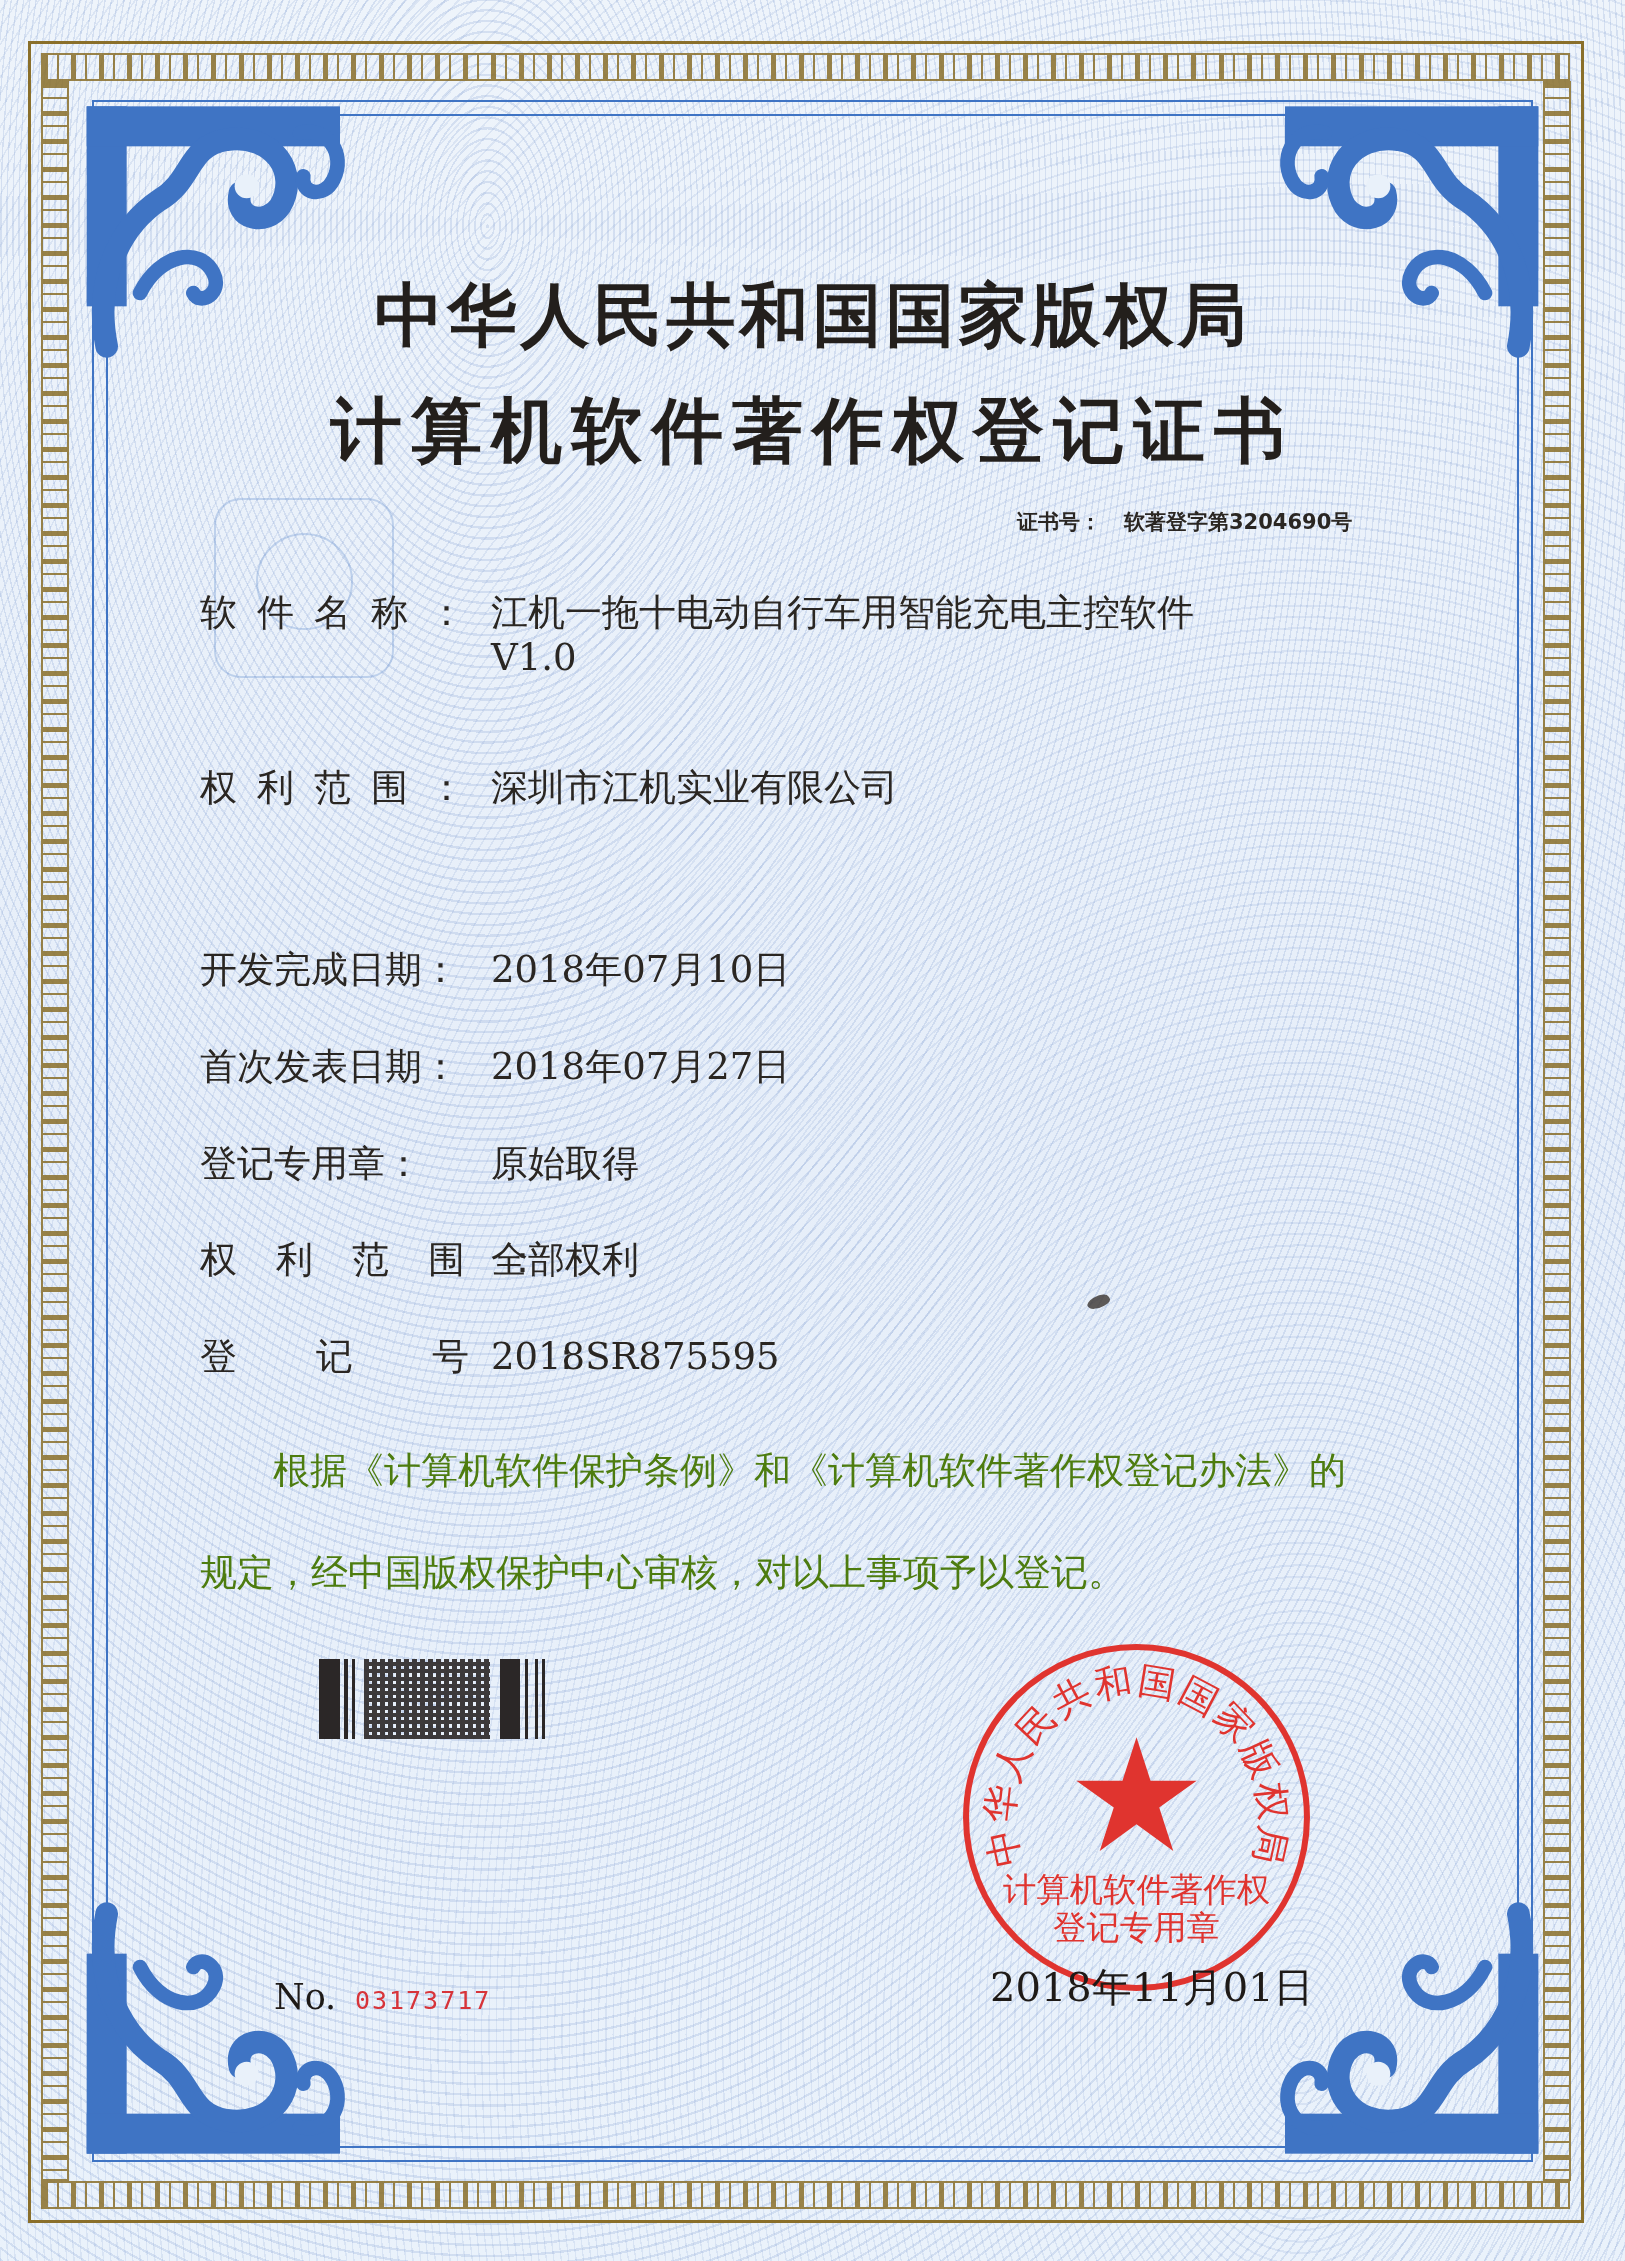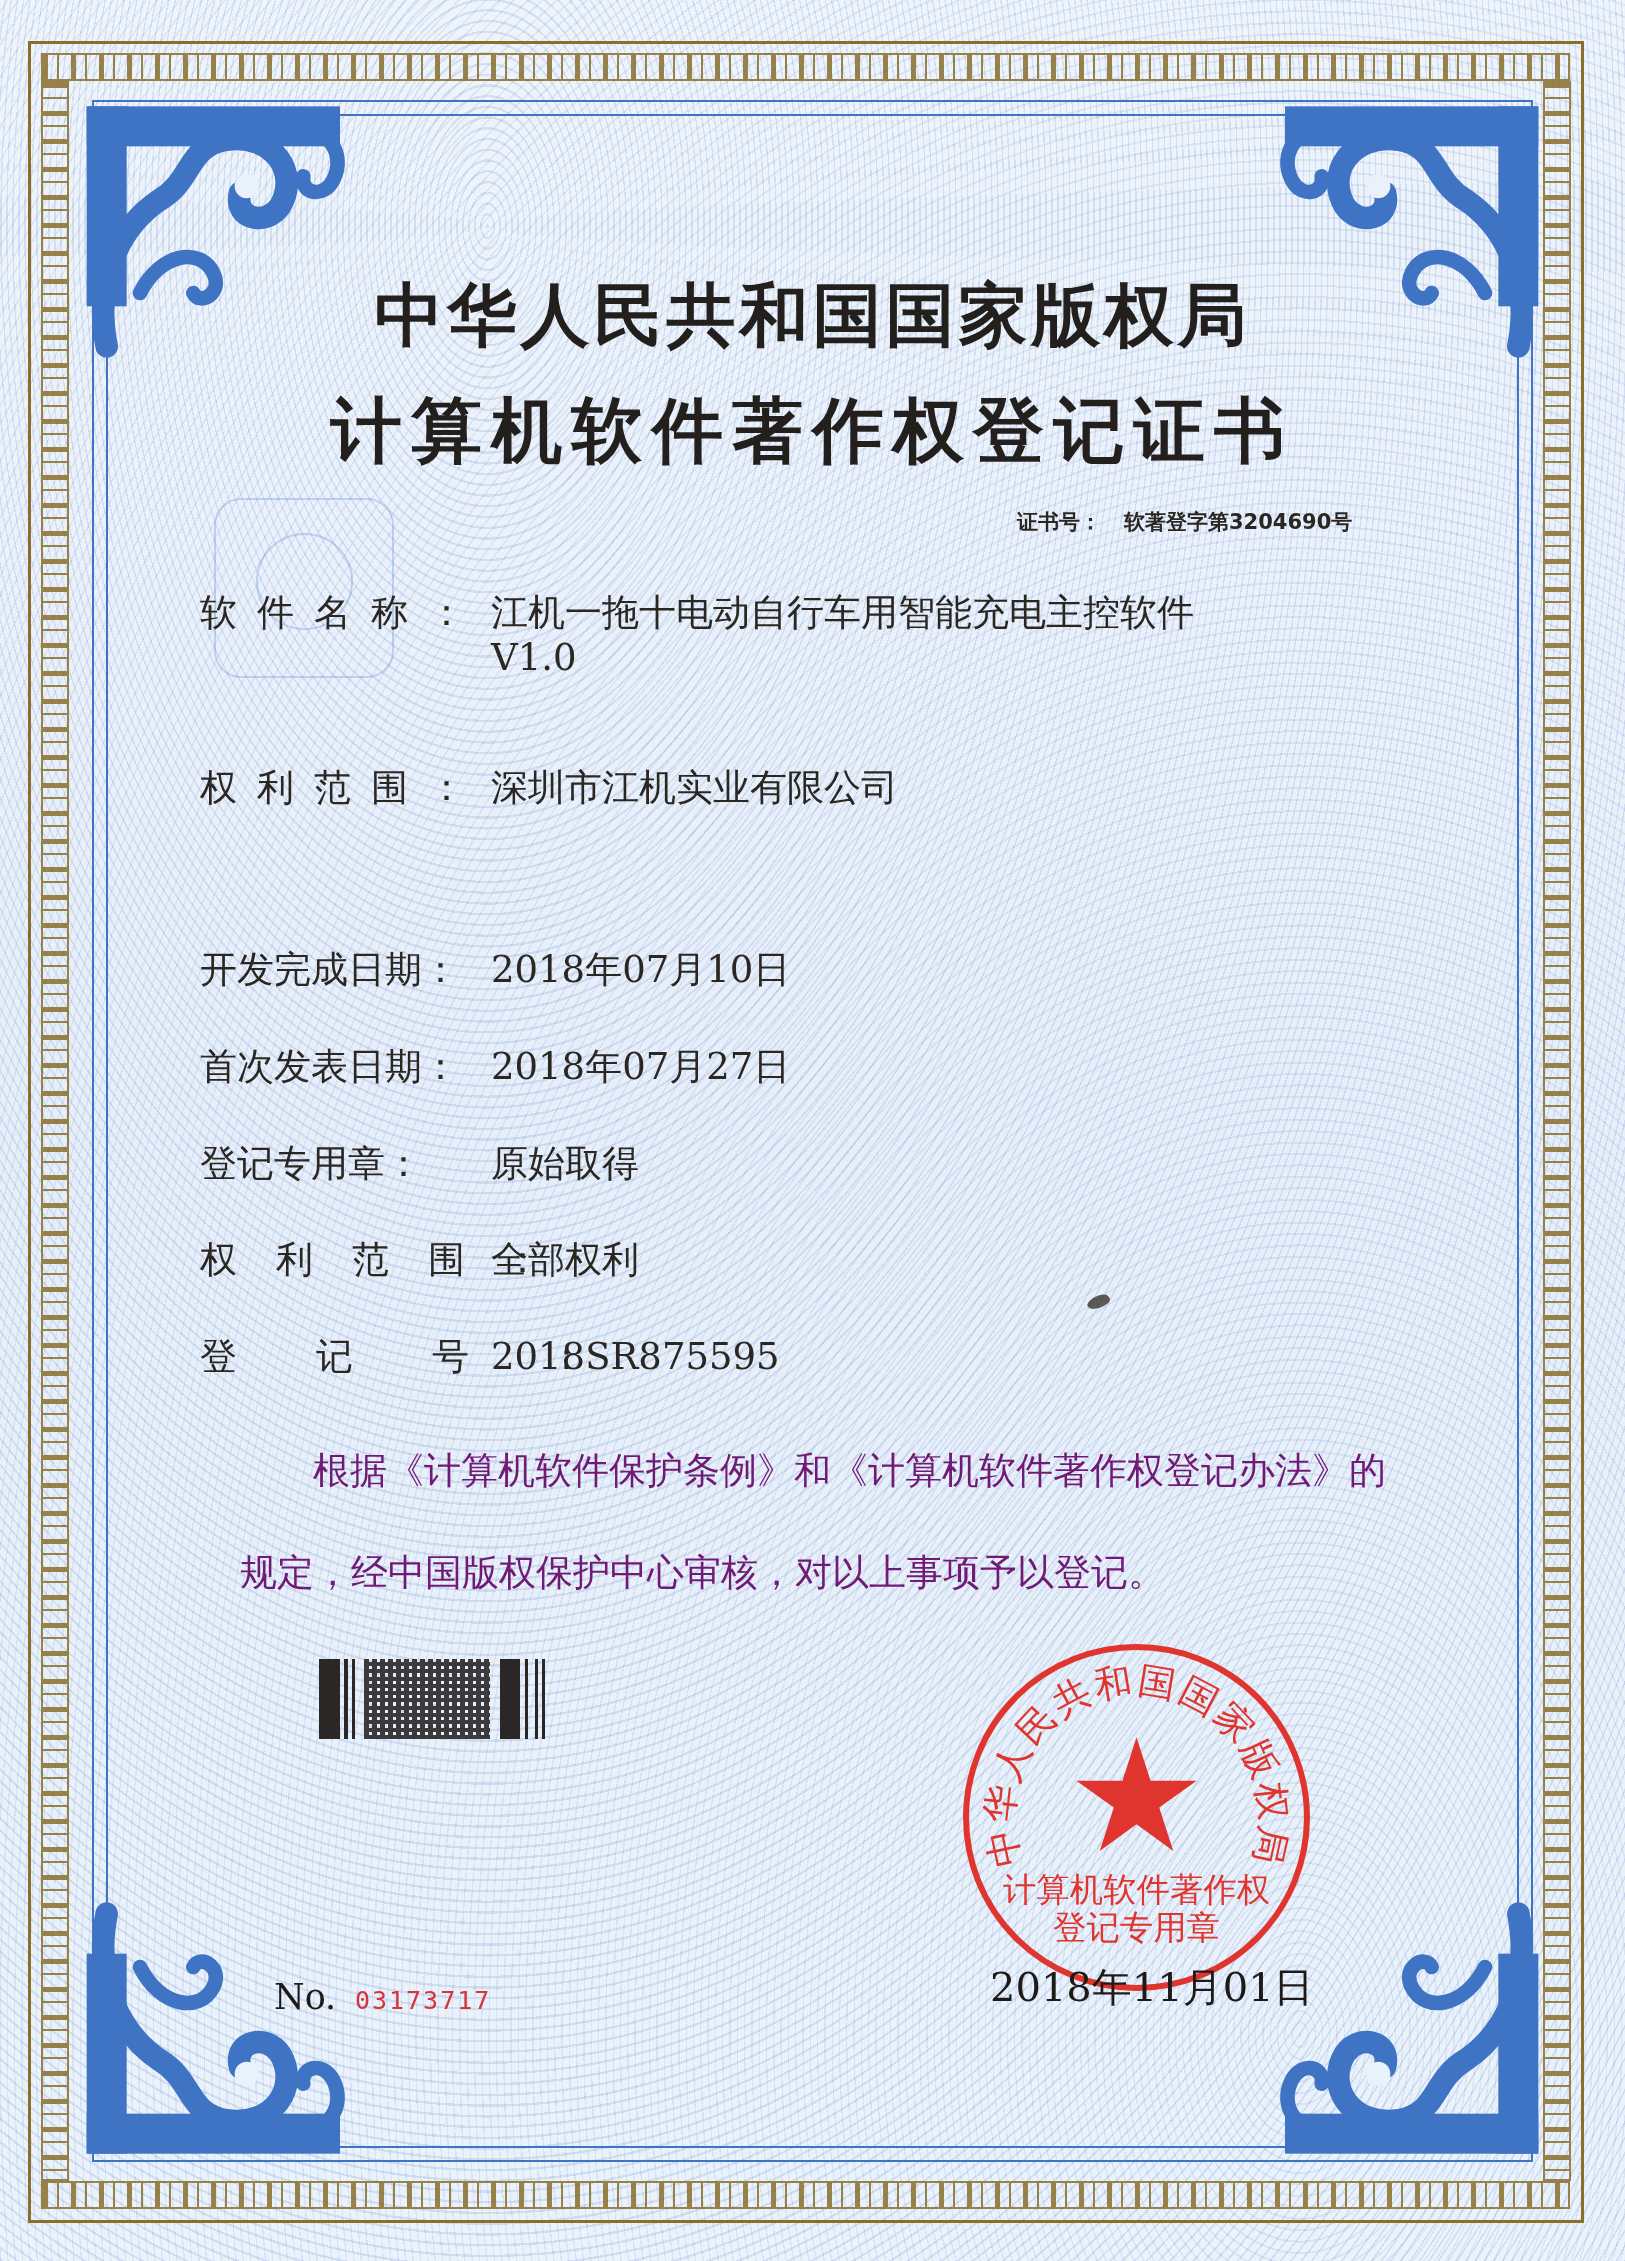--- a/index.html
+++ b/index.html
@@ -82,21 +82,21 @@
   .field .value { font-family: "DejaVu Sans", "Liberation Sans", sans-serif; }
   .field .value.num { font-family: "DejaVu Serif", "Liberation Serif", serif; }
   .field .value2 { position: absolute; left: 291px; top: 48px; font-family: "DejaVu Serif", "Liberation Serif", serif; }
   .spaced { letter-spacing: 20px; }
   .spaced-wide { letter-spacing: 39px; }
   .spaced-xwide { letter-spacing: 79px; }
 
   .para {
     position: absolute; left: 200px; width: 1242px;
     font-family: "DejaVu Sans", "Liberation Sans", sans-serif;
-    font-size: 37px; color: #701a75; margin-left: 40px;
+    font-size: 37px; color: #4d7c0f;
   }
   .para.p1 { top: 1446px; text-indent: 73px; }
   .para.p2 { top: 1548px; }
 
   .barcode {
     position: absolute; left: 319px; top: 1659px; width: 230px; height: 80px;
     display: flex; align-items: stretch; gap: 0;
   }
   .barcode .bar { background: #2b2727; }
   .barcode .matrix {

